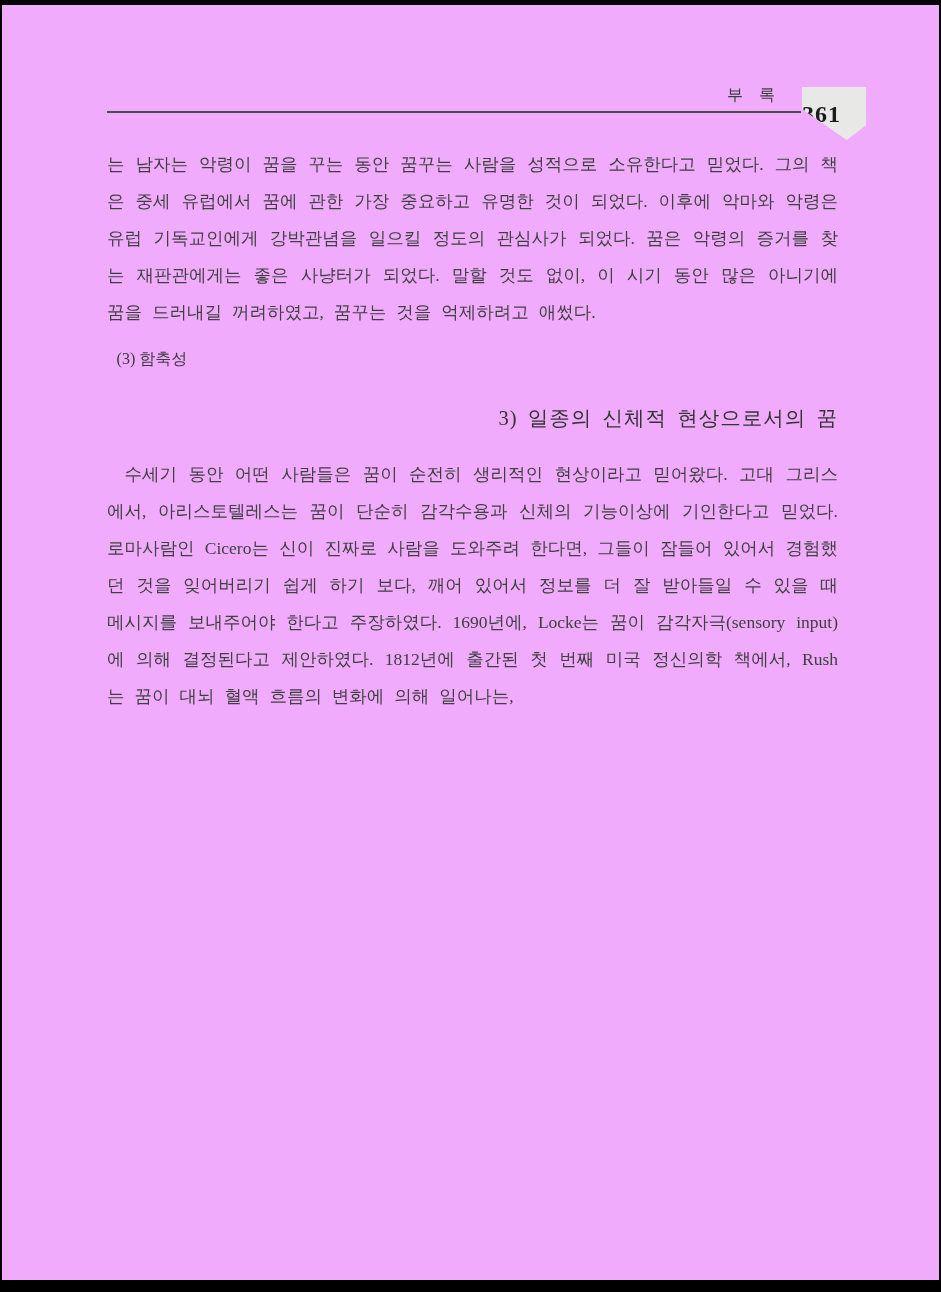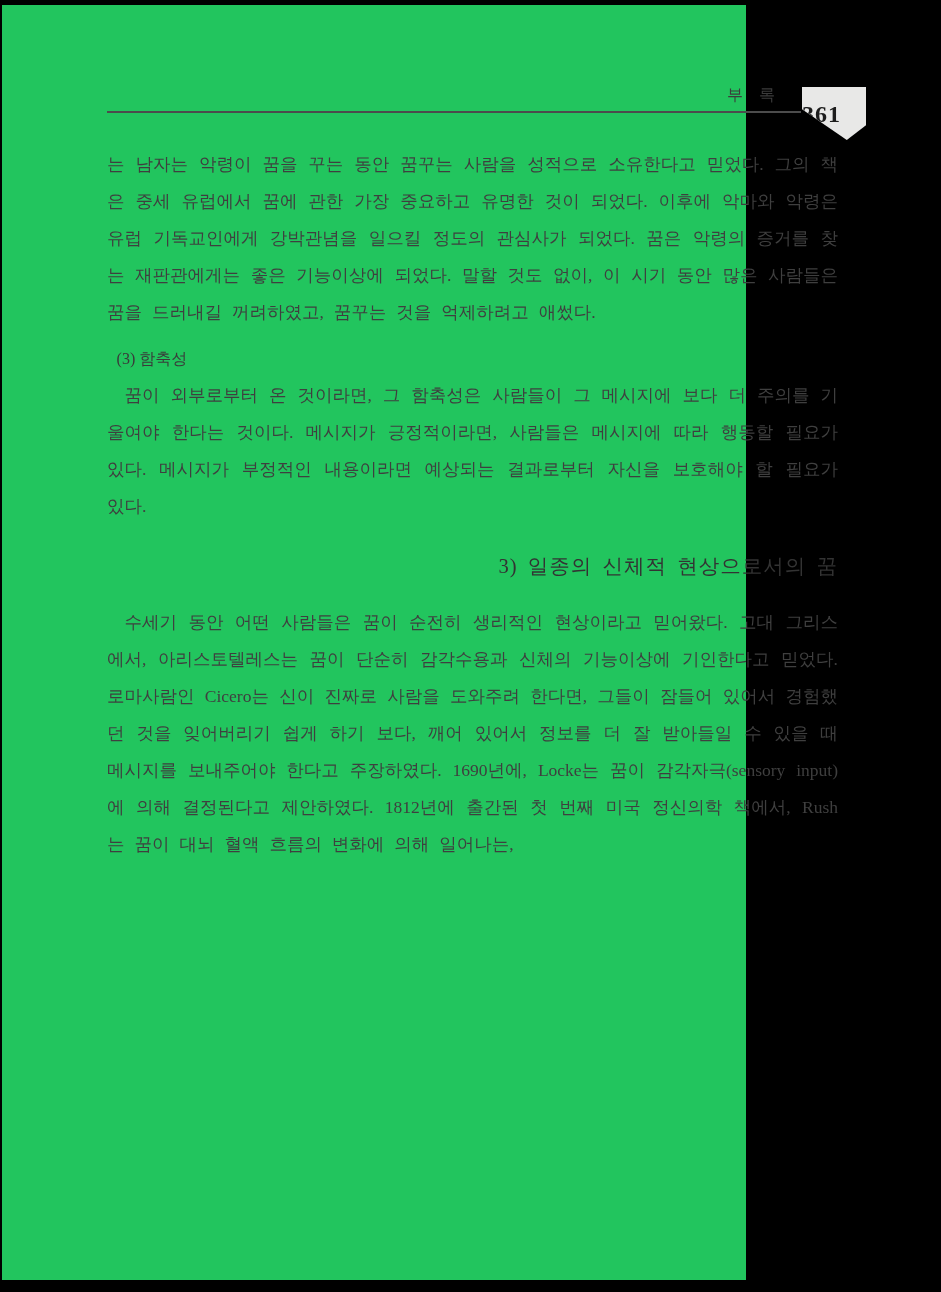--- a/index.html
+++ b/index.html
@@ -12,23 +12,23 @@
     width: 941px;
     height: 1292px;
     background: #000;            
     overflow: hidden;
     font-family: "Liberation Serif", "DejaVu Serif", serif;
   }
   .page {
     position: absolute;
     left: 2px;
     top: 5px;
-    width: 744px;
+    width: 937px;
     height: 1275px;
-    background: #22c55e;
+    background: #f0abfc;
   }
   
   .running-title {
     position: absolute;
     top: 80px;
     left: 0;
     width: 797px;               
     text-align: right;
     font-size: 16px;
     letter-spacing: 6px;
@@ -106,25 +106,24 @@
     <div class="running-title">부 록</div>
 
     <div class="header-rule"></div>
 
     <div class="page-number-tab">
       <span class="page-number">361</span>
     </div>
 
     <div class="content">
 
-      <p class="para no-indent">는 남자는 악령이 꿈을 꾸는 동안 꿈꾸는 사람을 성적으로 소유한다고 믿었다. 그의 책은 중세 유럽에서 꿈에 관한 가장 중요하고 유명한 것이 되었다. 이후에 악마와 악령은 유럽 기독교인에게 강박관념을 일으킬 정도의 관심사가 되었다. 꿈은 악령의 증거를 찾는 재판관에게는 좋은 기능이상에 되었다. 말할 것도 없이, 이 시기 동안 많은 사람들은 꿈을 드러내길 꺼려하였고, 꿈꾸는 것을 억제하려고 애썼다.</p>
+      <p class="para no-indent">는 남자는 악령이 꿈을 꾸는 동안 꿈꾸는 사람을 성적으로 소유한다고 믿었다. 그의 책은 중세 유럽에서 꿈에 관한 가장 중요하고 유명한 것이 되었다. 이후에 악마와 악령은 유럽 기독교인에게 강박관념을 일으킬 정도의 관심사가 되었다. 꿈은 악령의 증거를 찾는 재판관에게는 좋은 사냥터가 되었다. 말할 것도 없이, 이 시기 동안 많은 아니기에 꿈을 드러내길 꺼려하였고, 꿈꾸는 것을 억제하려고 애썼다.</p>
 
       <p class="subheading">(3) 함축성</p>
 
-      <p class="para">꿈이 외부로부터 온 것이라면, 그 함축성은 사람들이 그 메시지에 보다 더 주의를 기울여야 한다는 것이다. 메시지가 긍정적이라면, 사람들은 메시지에 따라 행동할 필요가 있다. 메시지가 부정적인 내용이라면 예상되는 결과로부터 자신을 보호해야 할 필요가 있다.</p>
 
 
       <p class="section-heading">3) 일종의 신체적 현상으로서의 꿈</p>
 
       <p class="para">수세기 동안 어떤 사람들은 꿈이 순전히 생리적인 현상이라고 믿어왔다. 고대 그리스에서, 아리스토텔레스는 꿈이 단순히 감각수용과 신체의 기능이상에 기인한다고 믿었다. 로마사람인 Cicero는 신이 진짜로 사람을 도와주려 한다면, 그들이 잠들어 있어서 경험했던 것을 잊어버리기 쉽게 하기 보다, 깨어 있어서 정보를 더 잘 받아들일 수 있을 때 메시지를 보내주어야 한다고 주장하였다. 1690년에, Locke는 꿈이 감각자극(sensory input)에 의해 결정된다고 제안하였다. 1812년에 출간된 첫 번째 미국 정신의학 책에서, Rush는 꿈이 대뇌 혈액 흐름의 변화에 의해 일어나는,</p>
 
     </div>
   </div>
 </div>
 

